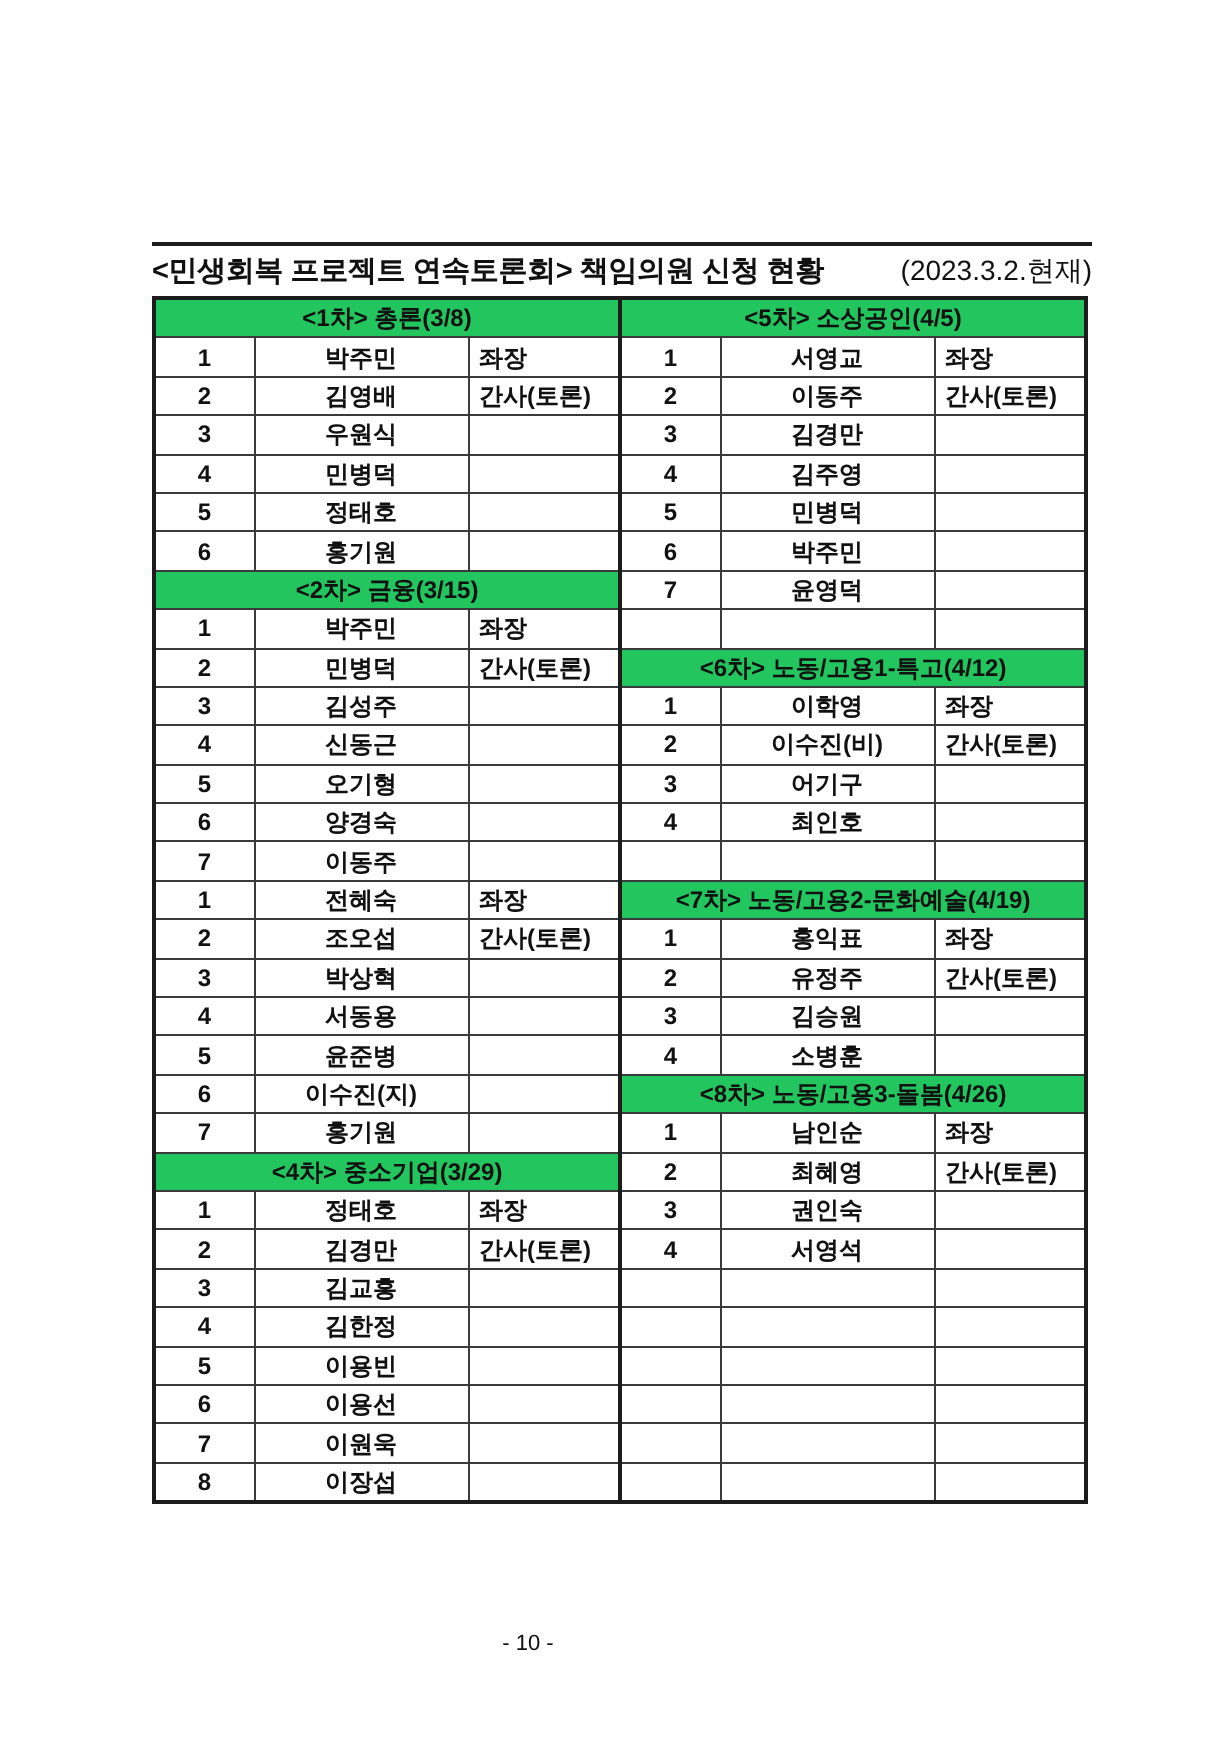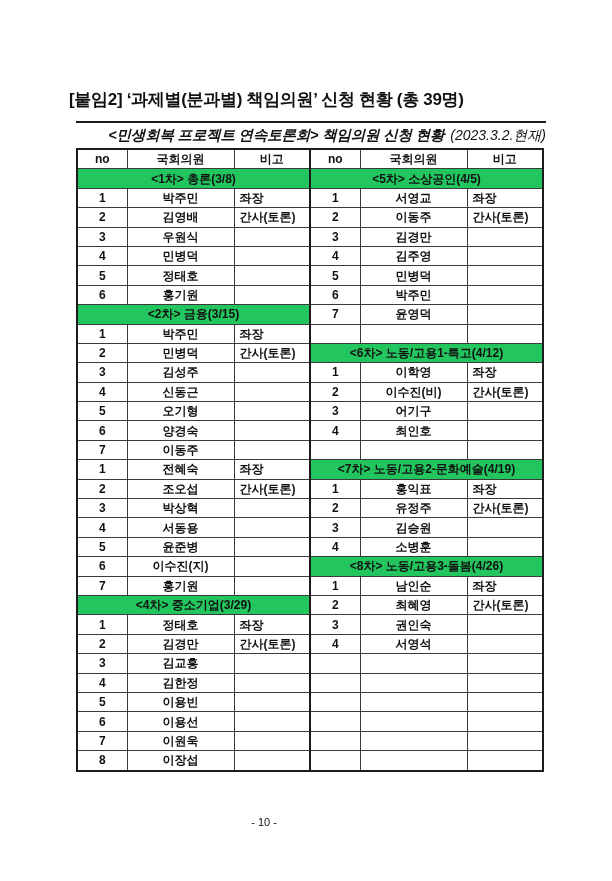--- a/index.html
+++ b/index.html
@@ -28,25 +28,24 @@
     width: 470px;
     height: 2px;
     background: #1c1c1c;
   }
   .table-caption {
     position: absolute;
     left: 76px;
     top: 126px;
     width: 470px;
     display: flex;
-    justify-content: flex-end;
+    justify-content: space-between;
     align-items: baseline;
     gap: 6px;
     white-space: nowrap;
-    font-style: italic;
   }
   .table-caption .main { font-size: 14.5px; font-weight: bold; letter-spacing: -0.2px; }
   .table-caption .date { font-size: 14px; font-weight: normal; }
   table.roster {
     position: absolute;
     left: 76px;
     top: 148px;
     border-collapse: collapse;
     table-layout: fixed;
     border: 2px solid #1c1c1c;
@@ -73,48 +72,39 @@
     text-align: center;
     font-size: 11px;
     color: #111;
   }
 </style>
 </head>
 <body>
 
 <div class="page">
 
-  <div class="doc-title">[붙임2] ‘과제별(분과별) 책임의원’ 신청 현황 (총 39명)</div>
 
   <div class="caption-rule"></div>
 
   <div class="table-caption">
     <span class="main">&lt;민생회복 프로젝트 연속토론회&gt; 책임의원 신청 현황</span>
     <span class="date">(2023.3.2.현재)</span>
   </div>
 
   <table class="roster">
     <colgroup>
       <col style="width:50px">
       <col style="width:107px">
       <col style="width:76px">
       <col style="width:50px">
       <col style="width:107px">
       <col style="width:76px">
     </colgroup>
     <tbody id="roster-body">
         <tr>
-          <td class="col-no">no</td>
-          <td class="col-name-h">국회의원</td>
-          <td class="col-note-h">비고</td>
-          <td class="col-no half-divider">no</td>
-          <td class="col-name-h">국회의원</td>
-          <td class="col-note-h">비고</td>
-        </tr>
-        <tr>
           <td class="section" colspan="3">&lt;1차&gt; 총론(3/8)</td>
           <td class="section half-divider" colspan="3">&lt;5차&gt; 소상공인(4/5)</td>
         </tr>
         <tr>
           <td class="col-no">1</td>
           <td class="col-name">박주민</td>
           <td class="col-note">좌장</td>
           <td class="col-no half-divider">1</td>
           <td class="col-name">서영교</td>
           <td class="col-note">좌장</td>

